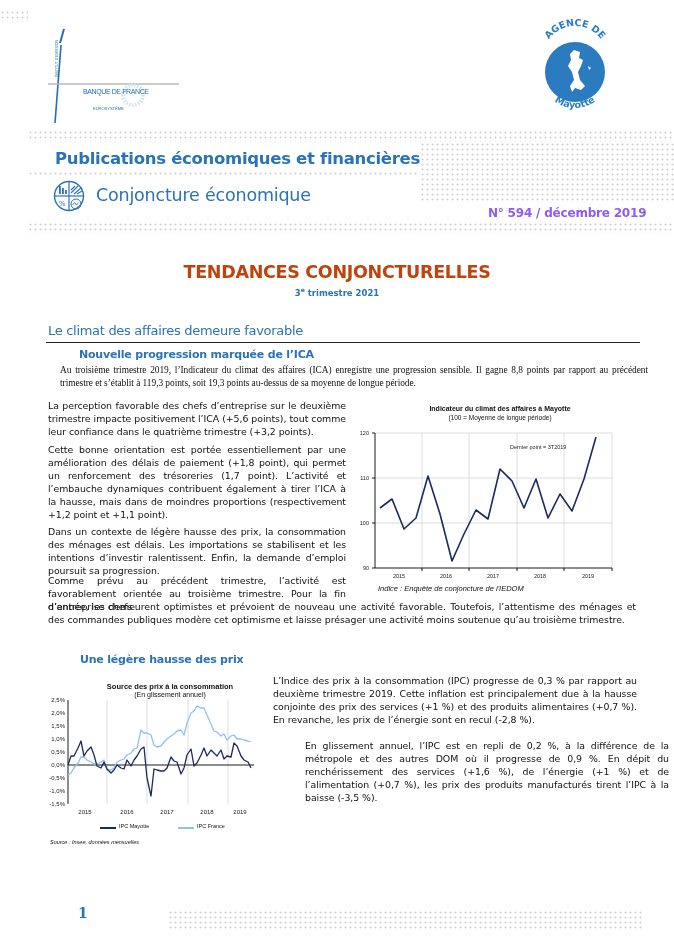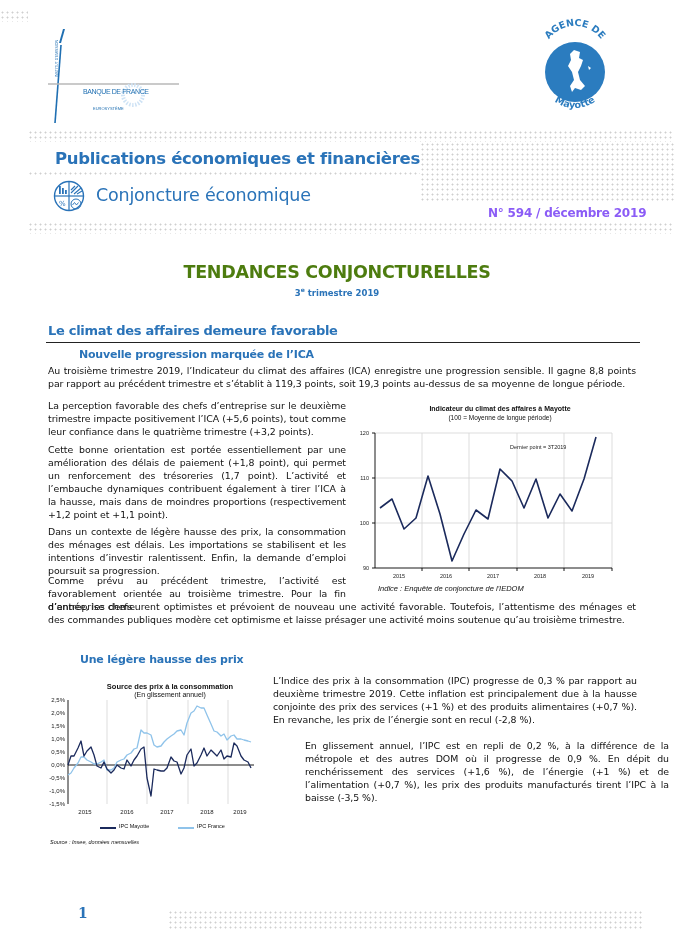--- a/index.html
+++ b/index.html
@@ -60,31 +60,31 @@
     <circle cx="23" cy="24" r="5" fill="none" stroke="#2a73b8" stroke-width="1"></circle>
     <path d="M19.5 25 L21.5 22.5 L23.5 25 L25.5 22.5" stroke="#2a73b8" stroke-width="0.9" fill="none"></path>
   </svg>
 </div>
 <div class="abs" style="left:96px;top:185px;font-size:17.5px;color:#2a73b8;letter-spacing:-0.2px;">Conjoncture économique</div>
 
 <div class="abs" style="left:488px;top:206px;font-size:12px;font-weight:bold;color:#8b5cf6;letter-spacing:-0.2px;">N° 594 / décembre 2019</div>
 
 <div class="abs dots" style="left:28px;top:222px;width:646px;height:12px;"></div>
 
-<div class="abs" style="left:0;width:674px;text-align:center;top:262px;font-size:17.5px;font-weight:bold;color:#4d7c0f;letter-spacing:-0.3px;">TENDANCES CONJONCTURELLES</div>
+<div class="abs" style="left:0;width:674px;text-align:center;top:262px;font-size:17.5px;font-weight:bold;color:#c2410c;letter-spacing:-0.3px;">TENDANCES CONJONCTURELLES</div>
 <div class="abs" style="left:0;width:674px;text-align:center;top:286px;font-size:8.5px;font-weight:bold;color:#2a73b8;">
-  <span>3</span><sup style="font-size:6px;">e</sup><span> trimestre 2019</span>
+  <span>3</span><sup style="font-size:6px;">e</sup><span> trimestre 2021</span>
 </div>
 
-<div class="abs" style="left:48px;top:323px;font-size:13px;font-weight:bold;color:#2a73b8;letter-spacing:-0.3px;">Le climat des affaires demeure favorable</div>
+<div class="abs" style="left:48px;top:323px;font-size:13px;font-weight:normal;color:#2a73b8;letter-spacing:-0.3px;">Le climat des affaires demeure favorable</div>
 <div class="abs" style="left:46px;top:342px;width:594px;height:1px;background:#222;"></div>
 
 <div class="abs" style="left:79px;top:348px;font-size:11px;font-weight:bold;color:#2a73b8;letter-spacing:-0.2px;">Nouvelle progression marquée de l’ICA</div>
 
-<div class="abs para" style="left:48px;top:364px;width:588px;">Au troisième trimestre 2019, l’Indicateur du climat des affaires (ICA) enregistre une progression sensible. Il gagne 8,8 points par rapport au précédent trimestre et s’établit à 119,3 points, soit 19,3 points au-dessus de sa moyenne de longue période.</div>
+<div class="abs para" style="left:60px;top:364px;width:588px;font-family:Liberation Serif, serif;">Au troisième trimestre 2019, l’Indicateur du climat des affaires (ICA) enregistre une progression sensible. Il gagne 8,8 points par rapport au précédent trimestre et s’établit à 119,3 points, soit 19,3 points au-dessus de sa moyenne de longue période.</div>
 
 <div class="abs para" style="left:48px;top:399px;width:298px;">La perception favorable des chefs d’entreprise sur le deuxième trimestre impacte positivement l’ICA (+5,6 points), tout comme leur confiance dans le quatrième trimestre (+3,2 points).</div>
 <div class="abs para" style="left:48px;top:443px;width:298px;">Cette bonne orientation est portée essentiellement par une amélioration des délais de paiement (+1,8 point), qui permet un renforcement des trésoreries (1,7 point). L’activité et l’embauche dynamiques contribuent également à tirer l’ICA à la hausse, mais dans de moindres proportions (respectivement +1,2 point et +1,1 point).</div>
 <div class="abs para" style="left:48px;top:525px;width:298px;">Dans un contexte de légère hausse des prix, la consommation des ménages est délais. Les importations se stabilisent et les intentions d’investir ralentissent. Enfin, la demande d’emploi poursuit sa progression.</div>
 <div class="abs para" style="left:48px;top:574px;width:298px;">Comme prévu au précédent trimestre, l’activité est favorablement orientée au troisième trimestre. Pour la fin d’année, les chefs</div>
 <div class="abs para" style="left:48px;top:600px;width:588px;">d’entreprise demeurent optimistes et prévoient de nouveau une activité favorable. Toutefois, l’attentisme des ménages et des commandes publiques modère cet optimisme et laisse présager une activité moins soutenue qu’au troisième trimestre.</div>
 
 <div class="abs" style="left:360px;top:400px;width:280px;height:200px;">
   <div class="abs" style="left:0;width:280px;text-align:center;top:5px;font-size:7px;font-weight:bold;font-family:'Liberation Sans',sans-serif;">Indicateur du climat des affaires à Mayotte</div>
   <div class="abs" style="left:0;width:280px;text-align:center;top:14px;font-size:6.5px;font-family:'Liberation Sans',sans-serif;">(100 = Moyenne de longue période)</div>

